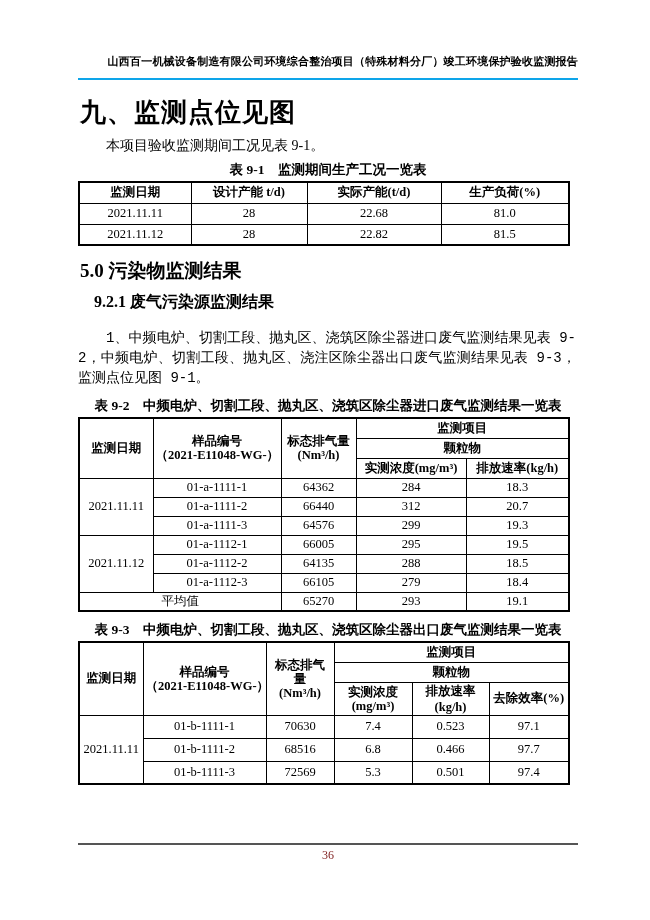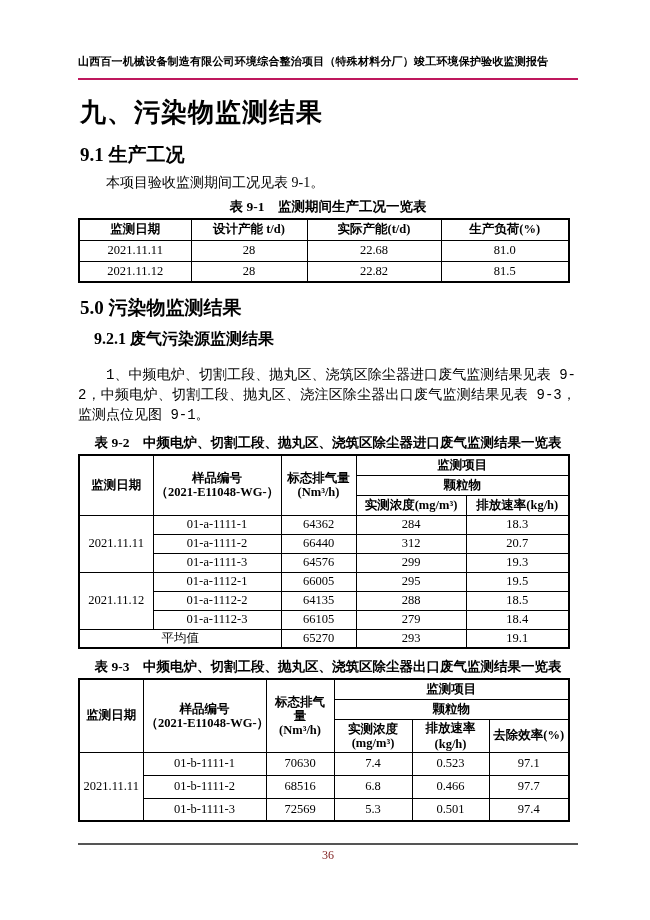--- a/index.html
+++ b/index.html
@@ -8,26 +8,26 @@
     position:relative;
     width:650px; height:920px;
     background:#ffffff;
     margin:0 auto;
     overflow:hidden;
     font-family:"Liberation Serif","DejaVu Serif",serif;
     color:#000;
   }
   .doc-header {
     margin:54px 72px 0 78px;
-    text-align:left;
+    text-align:right;
     font-size:11px;
     font-weight:bold;
     line-height:15px;
     padding-bottom:9px;
-    border-bottom:2px solid #be185d;
+    border-bottom:2px solid #0ea5e9;
     letter-spacing:0.2px;
   }
   .chapter-title {
     margin:16px 72px 0 80px;
     font-size:26px;
     font-weight:bold;
     line-height:34px;
     letter-spacing:1px;
   }
   .section-title {
@@ -91,23 +91,22 @@
   }
   .spacer-caption { margin-top:9px; }
 </style>
 </head>
 <body>
 
 <div class="page">
 
   <div class="doc-header">山西百一机械设备制造有限公司环境综合整治项目（特殊材料分厂）竣工环境保护验收监测报告</div>
 
-  <div class="chapter-title">九、污染物监测结果</div>
-
-  <div class="section-title">9.1 生产工况</div>
+  <div class="chapter-title">九、监测点位见图</div>
+
 
   <div class="body-para">本项目验收监测期间工况见表 9-1。</div>
 
   <div class="table-caption">表 9-1　监测期间生产工况一览表</div>
 
   <table class="t1">
     <colgroup>
         <col style="width:112px">
         <col style="width:116px">
         <col style="width:134px">

